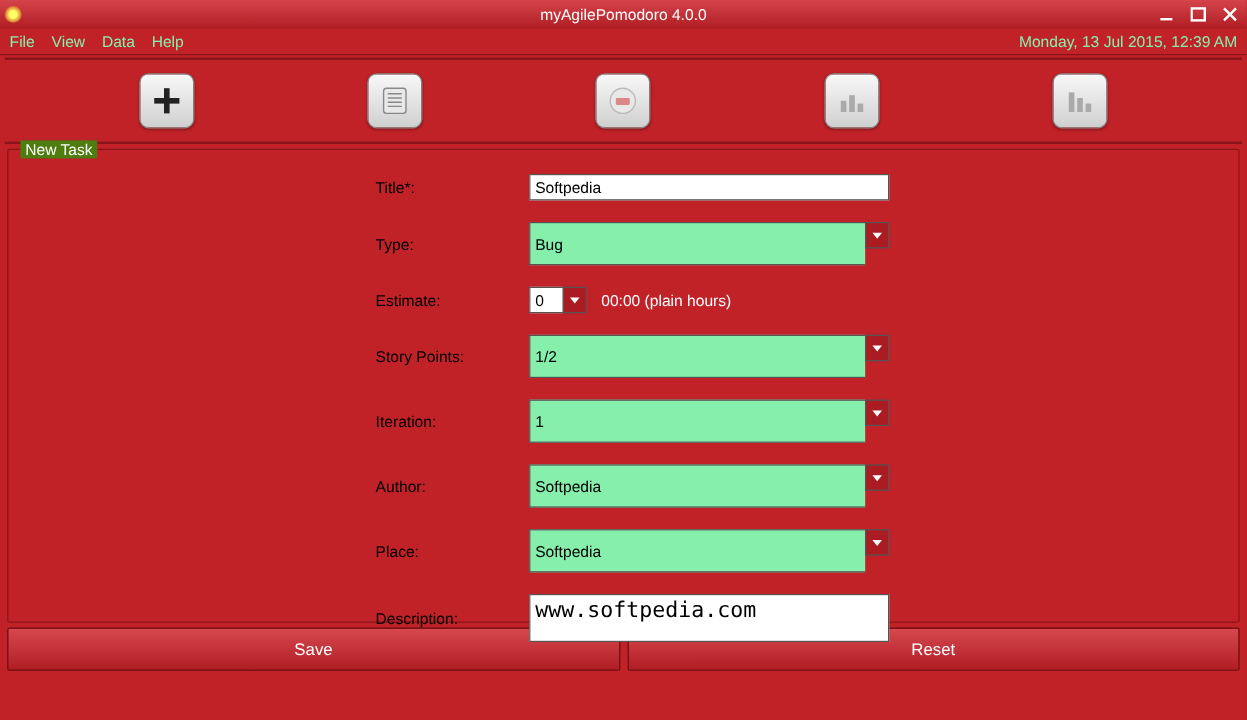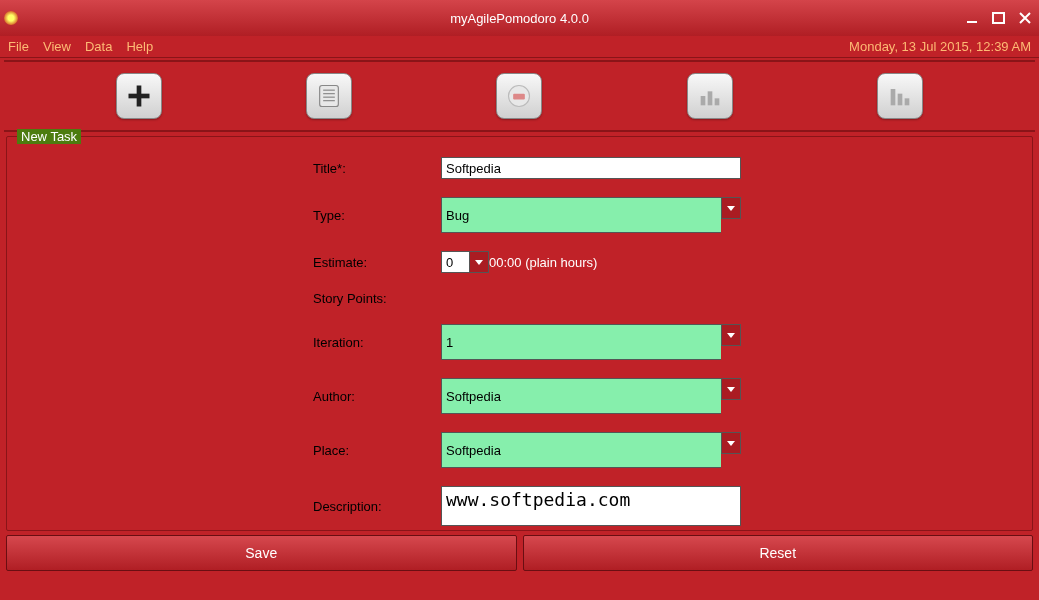--- a/index.html
+++ b/index.html
@@ -5,21 +5,21 @@
 * { margin: 0; padding: 0; box-sizing: border-box; }
 body {
   font-family: Arial, sans-serif;
   font-size: 13px;
   width: 1039px;
   height: 600px;
   background: #c02228;
   overflow: hidden;
 }
 .titlebar {
-  height: 36px;
+  height: 24px;
   background: linear-gradient(#d4444a, #b01e24);
   display: flex;
   align-items: center;
   color: #fff;
   padding: 0 4px;
   position: relative;
 }
 .titlebar .icon-small {
   width: 14px; height: 14px;
   background: radial-gradient(#ff6 30%, #b00);
@@ -44,21 +44,21 @@
   justify-content: center;
   color: #fff;
   font-weight: bold;
   cursor: pointer;
 }
 .menubar {
   height: 22px;
   background: #c02228;
   display: flex;
   align-items: center;
-  color: #fdba74;
+  color: #86efac;
   padding: 0 8px;
   border-bottom: 1px solid #8a1418;
 }
 .menubar .menu-item {
   margin-right: 14px;
   cursor: pointer;
 }
 .menubar .datetime {
   margin-left: auto;
 }
@@ -159,21 +159,21 @@
   width: 28px;
   height: 22px;
   border: 1px solid #555;
   border-right: none;
   text-align: left;
   padding: 0 4px;
   font-size: 13px;
 }
 .estimate-hint {
   color: #fff;
-  margin-left: 0;
+  margin-left: 12px;
 }
 .textarea-input {
   width: 300px;
   height: 40px;
   border: 1px solid #555;
   padding: 2px 4px;
   font-size: 18px;
   resize: none;
   background: #fff;
 }
@@ -284,20 +284,24 @@
     <div class="form-label">Estimate:</div>
     <div class="estimate-group">
       <input class="small-input" type="text" value="0" style="">
       <div class="select-arrow"></div>
       <span class="estimate-hint">00:00 (plain hours)</span>
     </div>
   </div>
 
   <div class="form-row">
     <div class="form-label">Story Points:</div>
+    <div class="select-wrap">
+      <input type="text" value="1/2" style="">
+      <div class="select-arrow"></div>
+    </div>
   </div>
 
   <div class="form-row">
     <div class="form-label">Iteration:</div>
     <div class="select-wrap">
       <input type="text" value="1" style="">
       <div class="select-arrow"></div>
     </div>
   </div>
 

